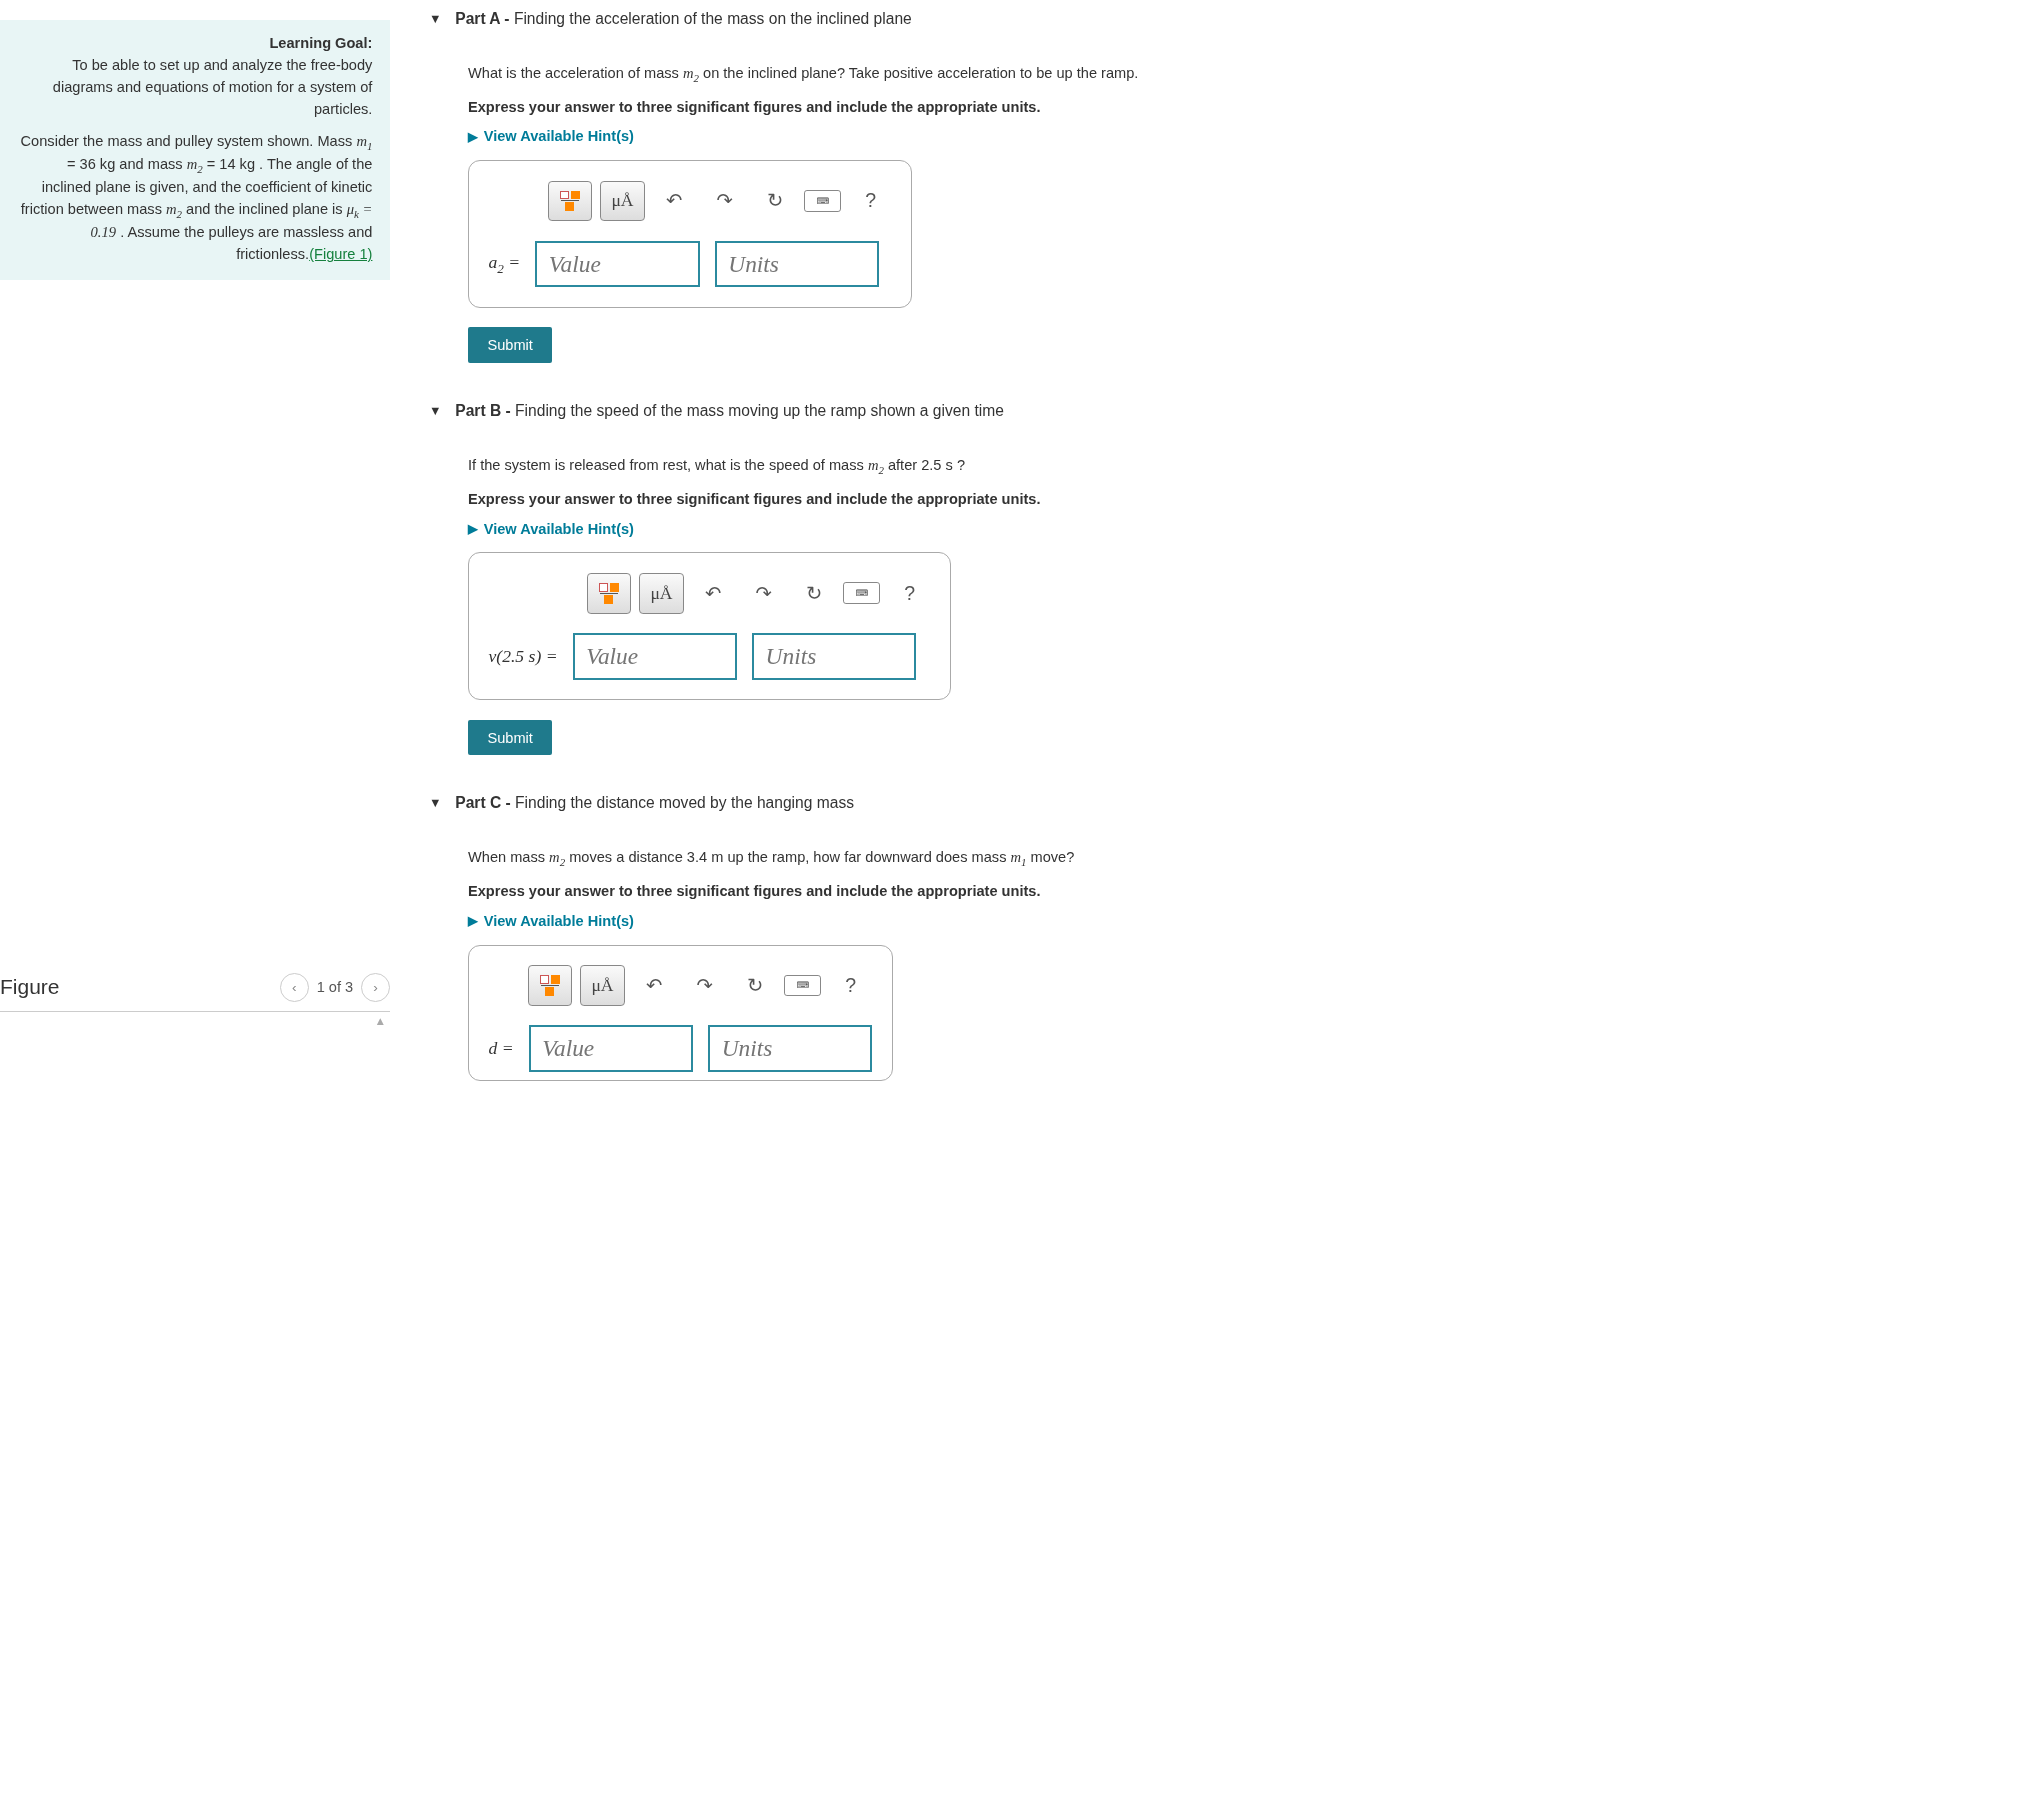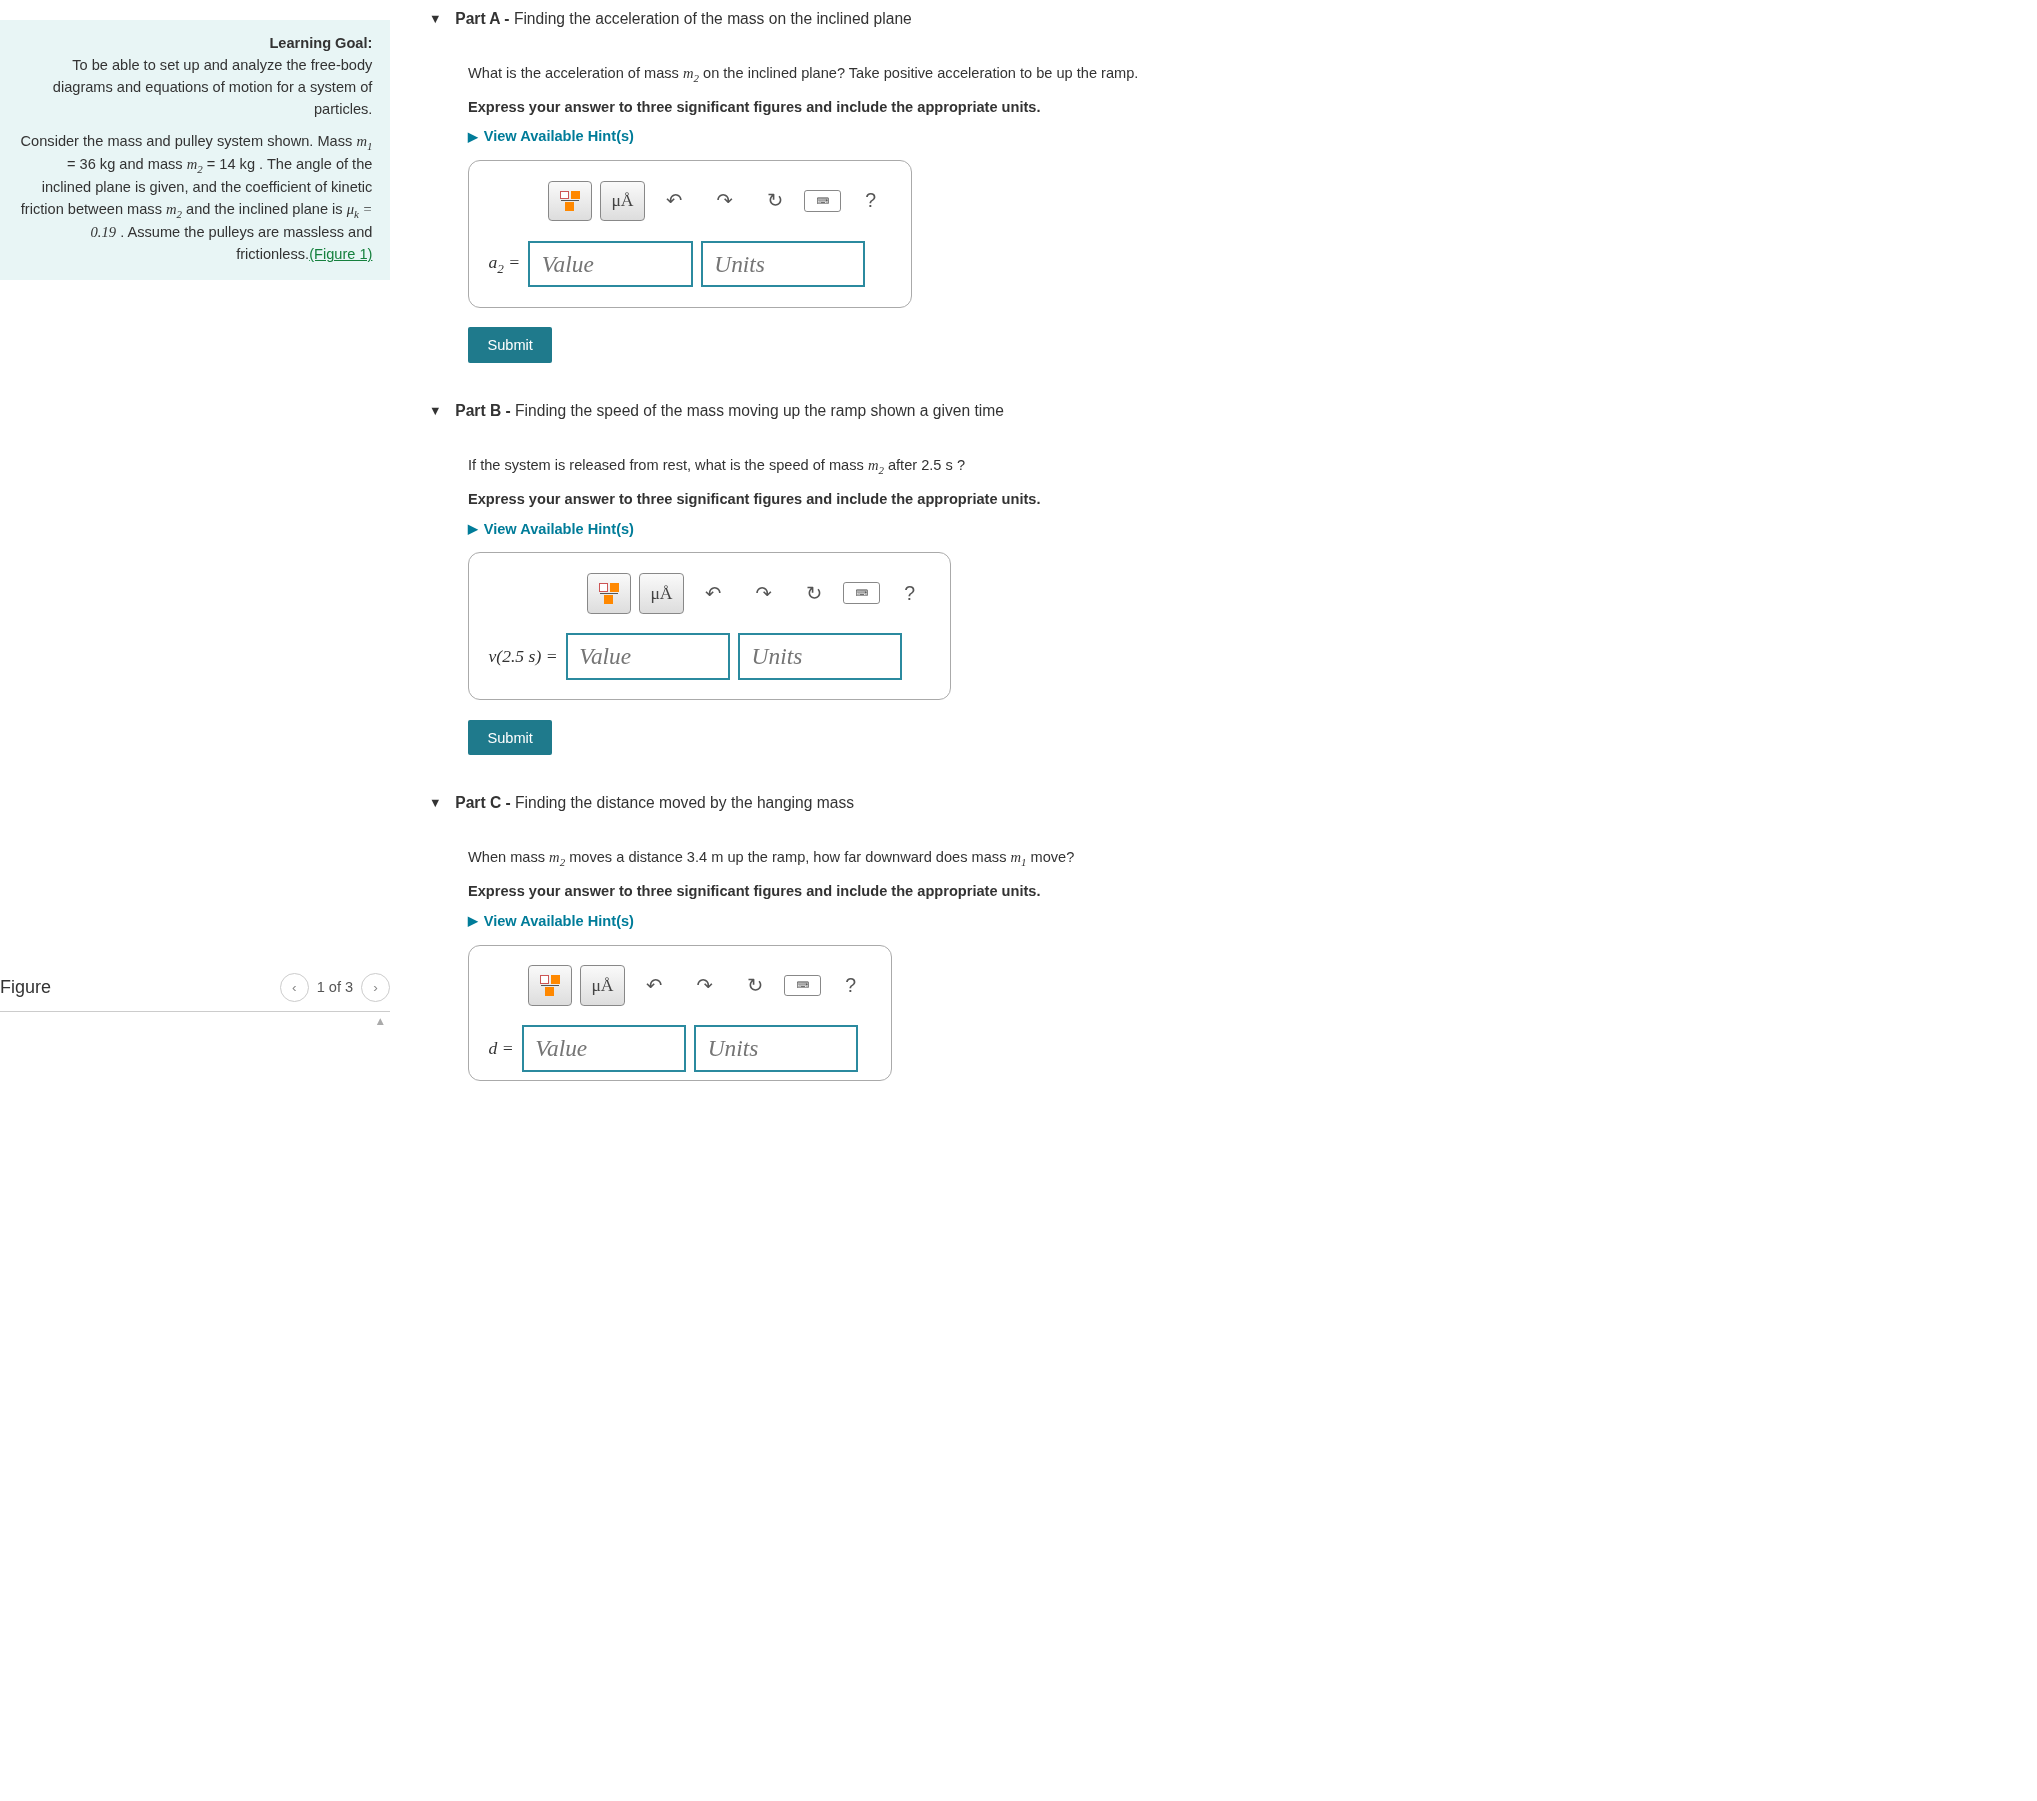--- a/index.html
+++ b/index.html
@@ -35,21 +35,21 @@
       border-bottom: 1px solid #ccc;
     }
     .figure-header {
       display: flex;
       justify-content: space-between;
       align-items: center;
       padding: 9.8px 0;
     }
     .figure-header h2 {
       margin: 0;
-      font-size: 18px;
+      font-size: 21px;
       font-weight: normal;
     }
     .pagination {
       display: flex;
       align-items: center;
       gap: 7.8px;
       font-size: 14.6px;
       color: #555;
     }
     .nav-btn {
@@ -185,21 +185,21 @@
       width: 17.6px;
       height: 1px;
       background: #555;
     }
     .fraction-icon .bot {
       padding-top: 1px;
     }
     .input-row {
       display: flex;
       align-items: center;
-      gap: 8px;
+      gap: 15px;
     }
     .var-label {
       font-style: italic;
       font-family: "Times New Roman", serif;
       font-size: 17.6px;
     }
     .answer-input {
       border: 2px solid #2b8a9f;
       padding: 7.8px 11.7px;
       font-family: "Times New Roman", serif;

